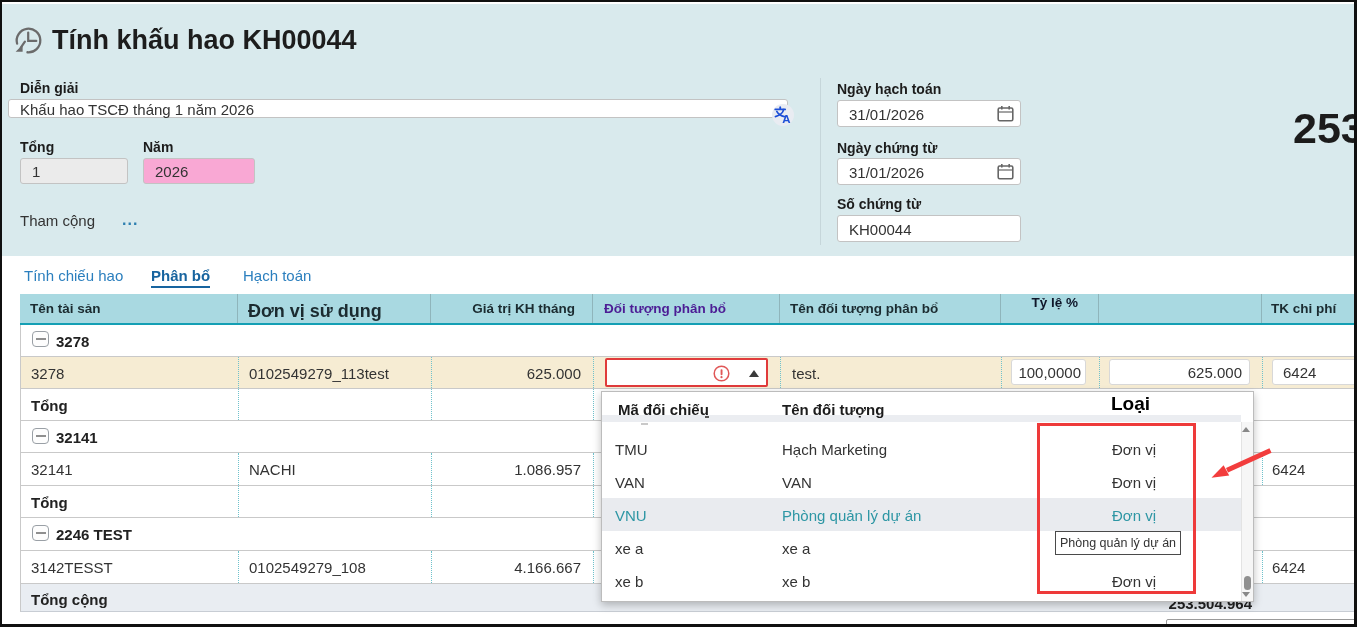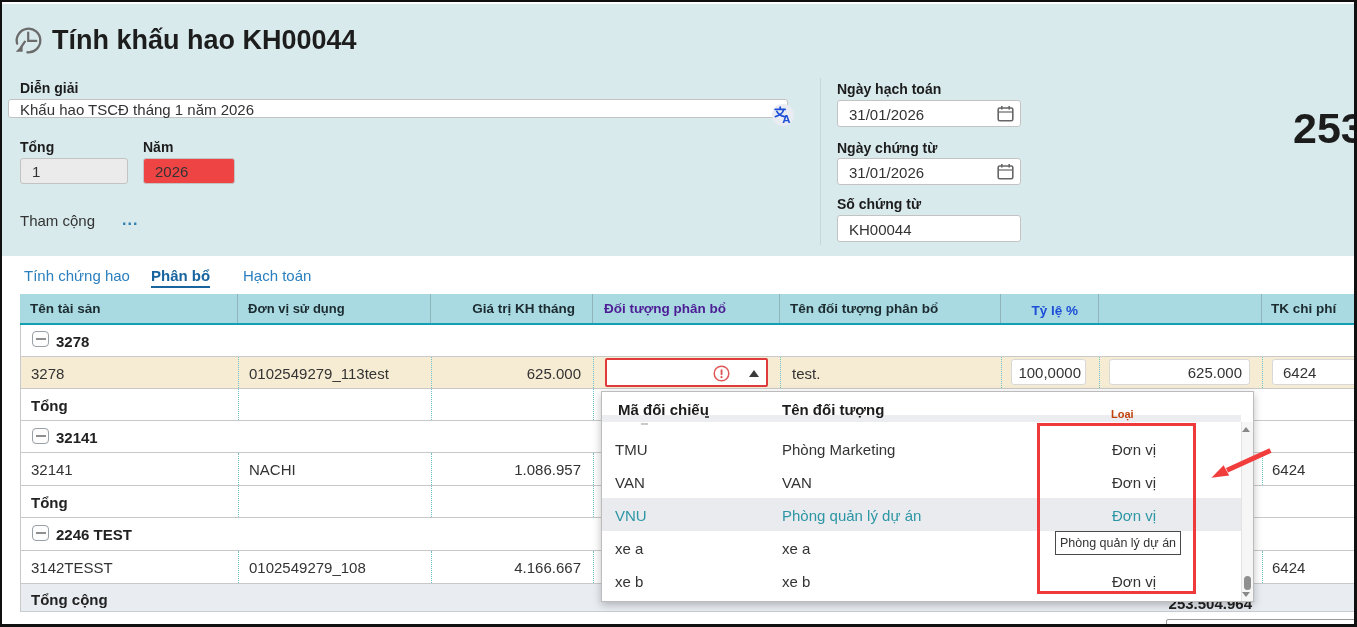--- a/index.html
+++ b/index.html
@@ -49,21 +49,21 @@
       <path d="M2.8 5.4 C4.2 8.0 7.2 10.0 10.4 10.6"></path>
 </g>
 <text x="8.2" y="16.8" fill="#1d4fd7" font-size="11.5" font-weight="bold" font-family="Liberation Sans">A</text>
 </svg>
 
 <div class="lbl" style="left:20px;top:139px">Tổng</div>
 <div class="lbl" style="left:143px;top:139px">Năm</div>
 <div class="inp" style="left:20px;top:158px;width:108px;height:26px;background:#ebebeb">
     <span>1</span>
   </div>
-<div class="inp" style="left:143px;top:158px;width:92px;height:26px;background:#ef4444">
+<div class="inp" style="left:143px;top:158px;width:112px;height:26px;background:#f9a8d4">
     <span>2026</span>
   </div>
 
 <div class="abs" style="left:20px;top:212px;font-size:15px;color:#333">Tham cộng</div>
 <div class="abs b" style="left:122px;top:211px;font-size:16px;color:#2d7fb0;letter-spacing:1px">...</div>
 
 <div class="abs" style="left:820px;top:78px;width:1px;height:167px;background:#c6d6da"></div>
 
 <div class="lbl" style="left:837px;top:81px">Ngày hạch toán</div>
 <div class="inp" style="left:837px;top:100px;width:184px;height:27px">
@@ -83,31 +83,31 @@
     <path d="M4.8 1 V4.4 M12.2 1 V4.4"></path>
 </svg>
 <svg class="abs" style="left:997px;top:163px" width="17" height="17" viewBox="0 0 17 17" fill="none" stroke="#666" stroke-width="1.6">
 <rect x="1.2" y="3" width="14.6" height="12.8" rx="1.5"></rect>
     <path d="M1.2 7 H15.8" stroke-width="1.2"></path>
     <path d="M4.8 1 V4.4 M12.2 1 V4.4"></path>
 </svg>
 
 <div class="abs b" style="left:1293px;top:104px;font-size:43px;color:#1c1c1c;white-space:nowrap">253.504.964</div>
 
-<div class="abs" style="left:24px;top:267px;font-size:15px;color:#2b7fbe">Tính chứng hao</div>
+<div class="abs" style="left:24px;top:267px;font-size:15px;color:#2b7fbe">Tính chiếu hao</div>
 <div class="abs b" style="left:151px;top:267px;font-size:15px;color:#17649f;border-bottom:2px solid #17649f;padding-bottom:2px">Phân bổ</div>
 <div class="abs" style="left:243px;top:267px;font-size:15px;color:#2b7fbe">Hạch toán</div>
 
 <div class="abs" style="left:20px;top:294px;width:1334px;height:31px;background:#a9d9e1;border-bottom:2px solid #149fb4">
   <div class="cell b ct2" style="left:10px;top:7px;font-size:13.5px;color:#1b2b30">Tên tài sản</div>
-  <div class="cell b" style="left:228px;top:7px;font-size:13px;color:#1b2b30">Đơn vị sử dụng</div>
+  <div class="cell b" style="left:228px;top:7px;font-size:18px;color:#1b2b30">Đơn vị sử dụng</div>
   <div class="cell b" style="left:0;width:555px;top:7px;text-align:right;font-size:13.5px;color:#1b2b30">Giá trị KH tháng</div>
   <div class="cell b" style="left:584px;top:7px;font-size:13.5px;color:#4c1d95">Đối tượng phân bổ</div>
   <div class="cell b" style="left:770px;top:7px;font-size:13.5px;color:#1b2b30">Tên đối tượng phân bổ</div>
-  <div class="cell b" style="left:900px;width:158px;top:9px;text-align:right;font-size:13.5px;color:#1d4ed8">Tỷ lệ %</div>
+  <div class="cell b" style="left:900px;width:158px;top:1px;text-align:right;font-size:13.5px;color:#0f172a">Tỷ lệ %</div>
   <div class="cell b" style="left:1251px;top:7px;font-size:13.5px;color:#1b2b30">TK chi phí</div>
   <div class="hdiv" style="left:217px"></div>
     <div class="hdiv" style="left:410px"></div>
     <div class="hdiv" style="left:572px"></div>
     <div class="hdiv" style="left:759px"></div>
     <div class="hdiv" style="left:980px"></div>
     <div class="hdiv" style="left:1078px"></div>
     <div class="hdiv" style="left:1241px"></div>
 </div>
 
@@ -197,26 +197,26 @@
 <circle cx="8.5" cy="8.5" r="7.3" fill="none" stroke="#e05757" stroke-width="1.5"></circle>
 <rect x="7.6" y="4.2" width="1.9" height="6" rx="0.9" fill="#e05757"></rect>
     <circle cx="8.5" cy="12.2" r="1.1" fill="#e05757"></circle>
 </svg>
 <div class="abs" style="left:749px;top:377px;width:0;height:0;border-left:5px solid transparent;border-right:5px solid transparent;border-bottom:7px solid #3a3a3a;margin-top:-7px"></div>
 
 <div class="abs" style="left:601px;top:391px;width:653px;height:211px;background:#fff;border:1px solid #bcbcbc;box-shadow:0 3px 8px rgba(0,0,0,.25)">
   <div class="abs" style="left:0;top:23px;right:12px;height:6.5px;background:#ebedf1"></div>
   <div class="abs b" style="left:16px;top:9px;font-size:15px;color:#1c1c1c">Mã đối chiếu</div>
   <div class="abs b" style="left:180px;top:9px;font-size:15px;color:#1c1c1c">Tên đối tượng</div>
-  <div class="abs b" style="left:509px;top:16px;font-size:11px;color:#c2410c">Loại</div>
+  <div class="abs b" style="left:509px;top:1px;font-size:19px;color:#000000">Loại</div>
   <div class="abs" style="left:39px;top:31px;width:7px;height:2px;background:#c9c9c9"></div>
   <div class="abs" style="left:103px;top:24px;width:4px;height:2px;background:#555"></div>
   <div class="ddrow" style="top:40px">
       <span class="c1">TMU</span>
-      <span class="c2">Phòng Marketing</span>
+      <span class="c2">Hạch Marketing</span>
       <span class="c3">Đơn vị</span>
     </div>
   <div class="ddrow" style="top:73px">
       <span class="c1">VAN</span>
       <span class="c2">VAN</span>
       <span class="c3">Đơn vị</span>
     </div>
   <div class="ddrow" style="top:106px;background:#e9ebef;color:#2d96a4">
       <span class="c1">VNU</span>
       <span class="c2">Phòng quản lý dự án</span>

